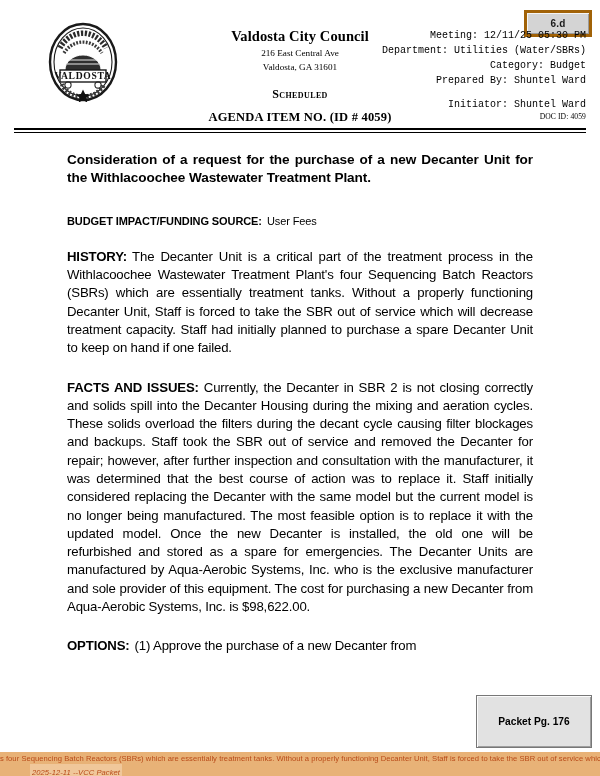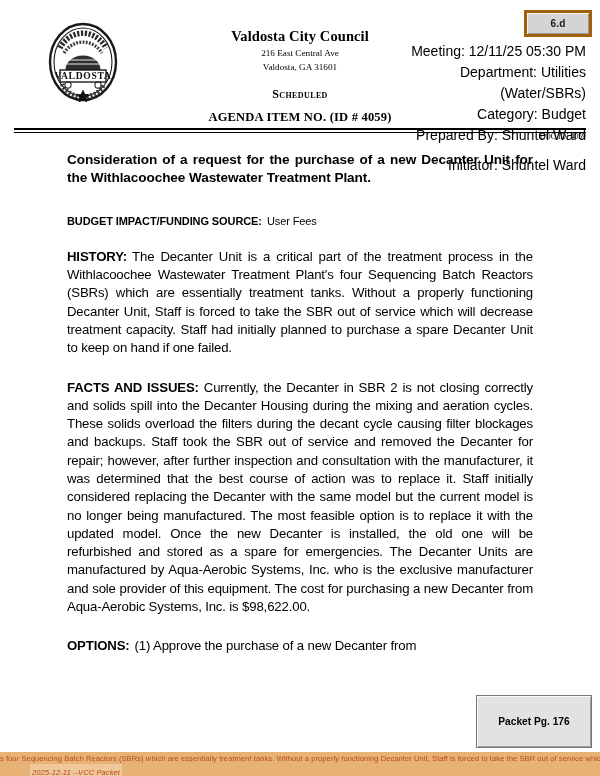--- a/index.html
+++ b/index.html
@@ -87,25 +87,25 @@
     font-size: 12px;
     font-weight: bold;
     font-variant: small-caps;
     letter-spacing: .4px;
     margin-top: 13px;
   }
 
   .masthead-right {
     position: absolute;
     right: 0;
-    top: 19px;
+    top: 6px;
     width: 210px;
     text-align: right;
-    font-family: Liberation Sans, sans-serif;
-    font-size: 14px;
+    font-family: Liberation Mono, monospace;
+    font-size: 10px;
     line-height: 1.5;
   }
   .masthead-right .initiator {
     margin-top: 9px;
   }
 
   
   .agenda-row {
     margin: 6px 14px 0 14px;
     position: relative;
@@ -117,21 +117,21 @@
     transform: translateX(-50%);
     font-family: "Liberation Serif", serif;
     font-size: 12.5px;
     font-weight: bold;
     letter-spacing: .2px;
     white-space: nowrap;
   }
   .doc-id {
     position: absolute;
     right: 0;
-    top: 22px;
+    top: 2px;
     font-family: "Liberation Serif", serif;
     font-size: 7.6px;
     letter-spacing: .1px;
   }
   .rule-double {
     margin: 1px 14px 0 14px;
     border-top: 2.2px solid #000;
     border-bottom: 1px solid #000;
     height: 2px;
     box-sizing: content-box;

